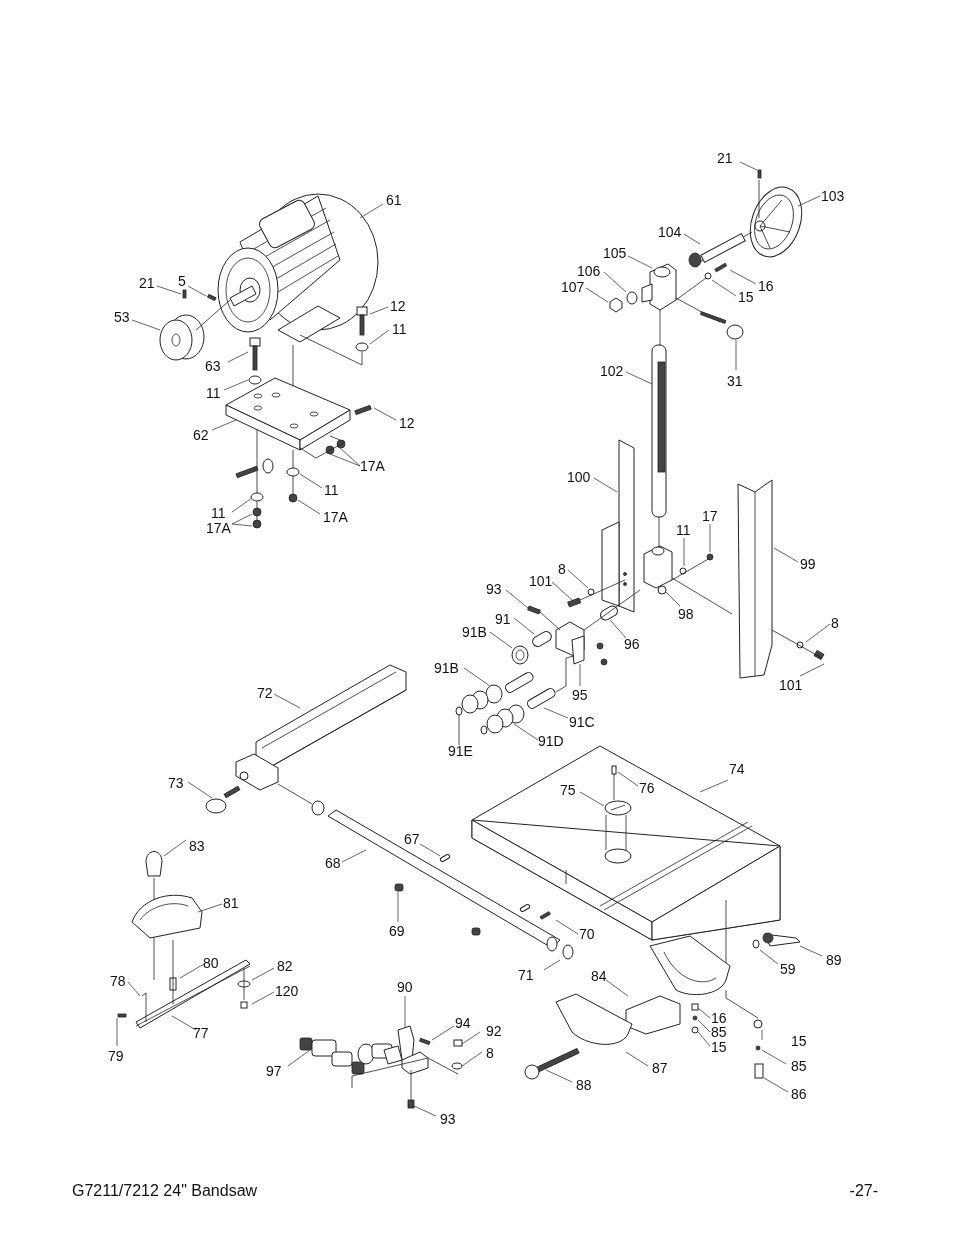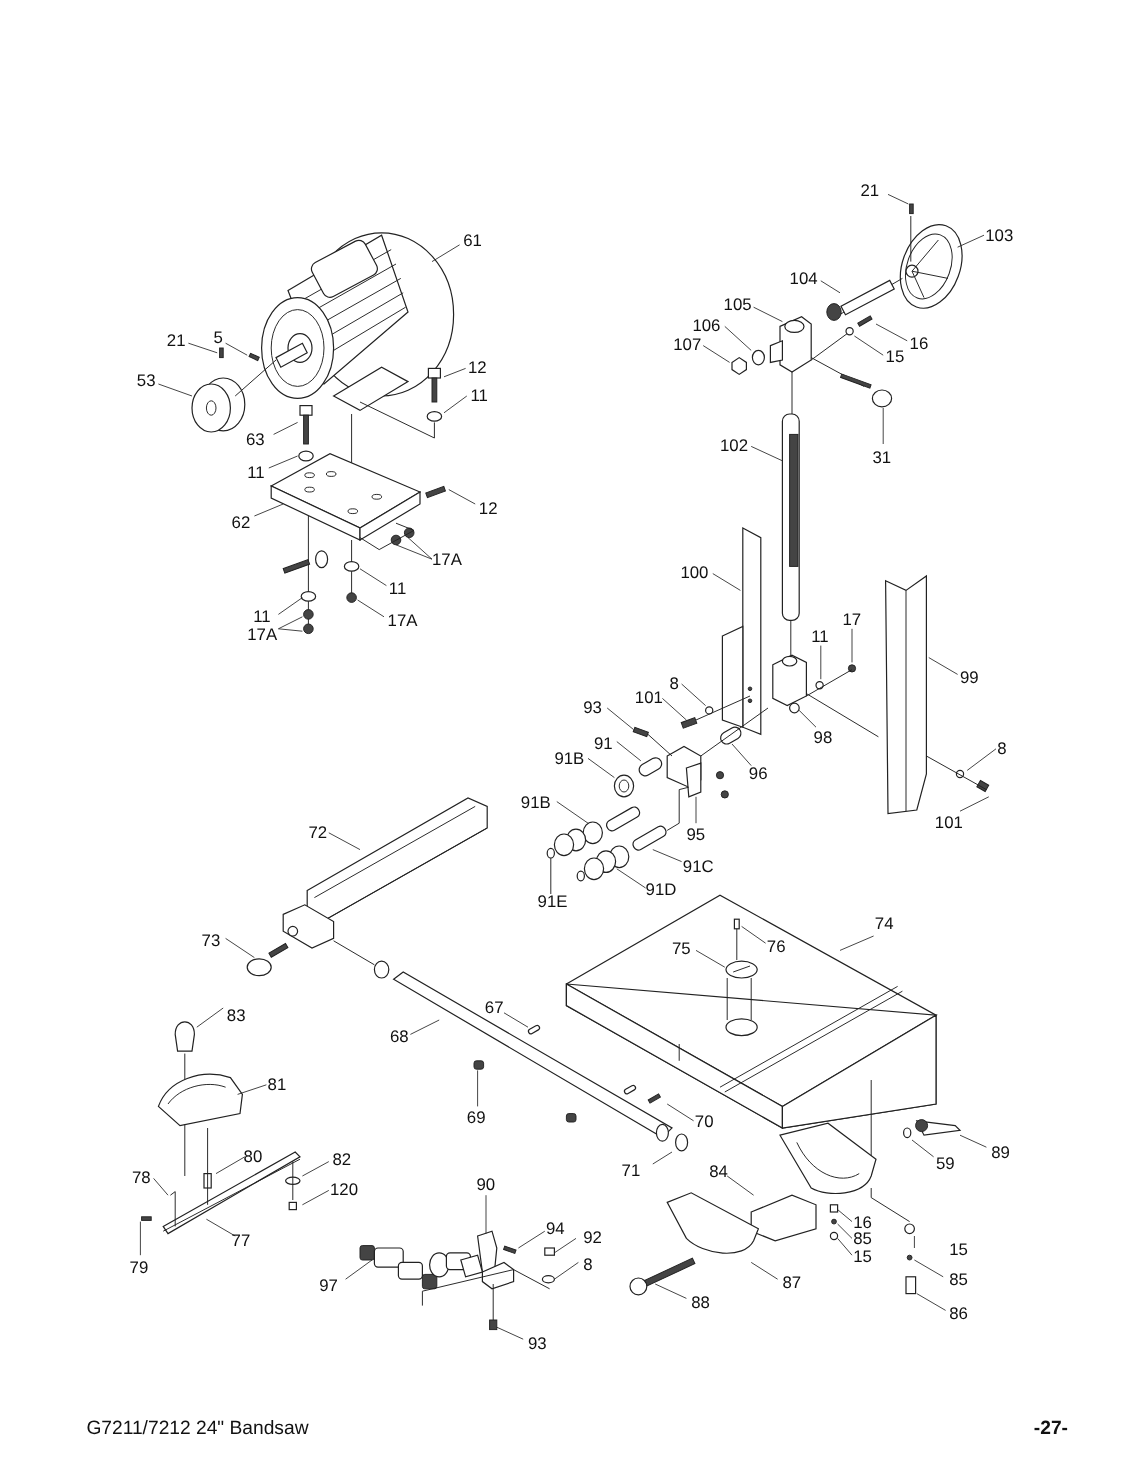--- a/index.html
+++ b/index.html
@@ -6,21 +6,21 @@
   body { width: 954px; height: 1235px; position: relative; overflow: hidden;
          font-family: "Liberation Sans", sans-serif; color: #111; }
   #diagram { position: absolute; left: 0; top: 0; width: 954px; height: 1235px; }
   .lbl { font-family: "Liberation Sans", sans-serif; font-size: 14px; fill: #111; }
   .leader { stroke: #222; stroke-width: 0.7; fill: none; }
   .part { stroke: #222; stroke-width: 1; fill: #fff; }
   .thin { stroke: #222; stroke-width: 0.8; fill: none; }
   .dark { fill: #444; stroke: #222; stroke-width: 0.8; }
   .footer { position: absolute; top: 1182px; font-size: 16px; color: #111; }
   #footer-title { left: 72px; }
-  #footer-page { right: 64px; font-weight: bold; }
+  #footer-page { right: 76px; }
 </style>
 </head>
 <body>
 
 <svg id="diagram" viewBox="0 0 954 1235" xmlns="http://www.w3.org/2000/svg">
 
   <g>
 
     <g>
       <ellipse class="part" cx="318" cy="262" rx="60" ry="68"></ellipse>

